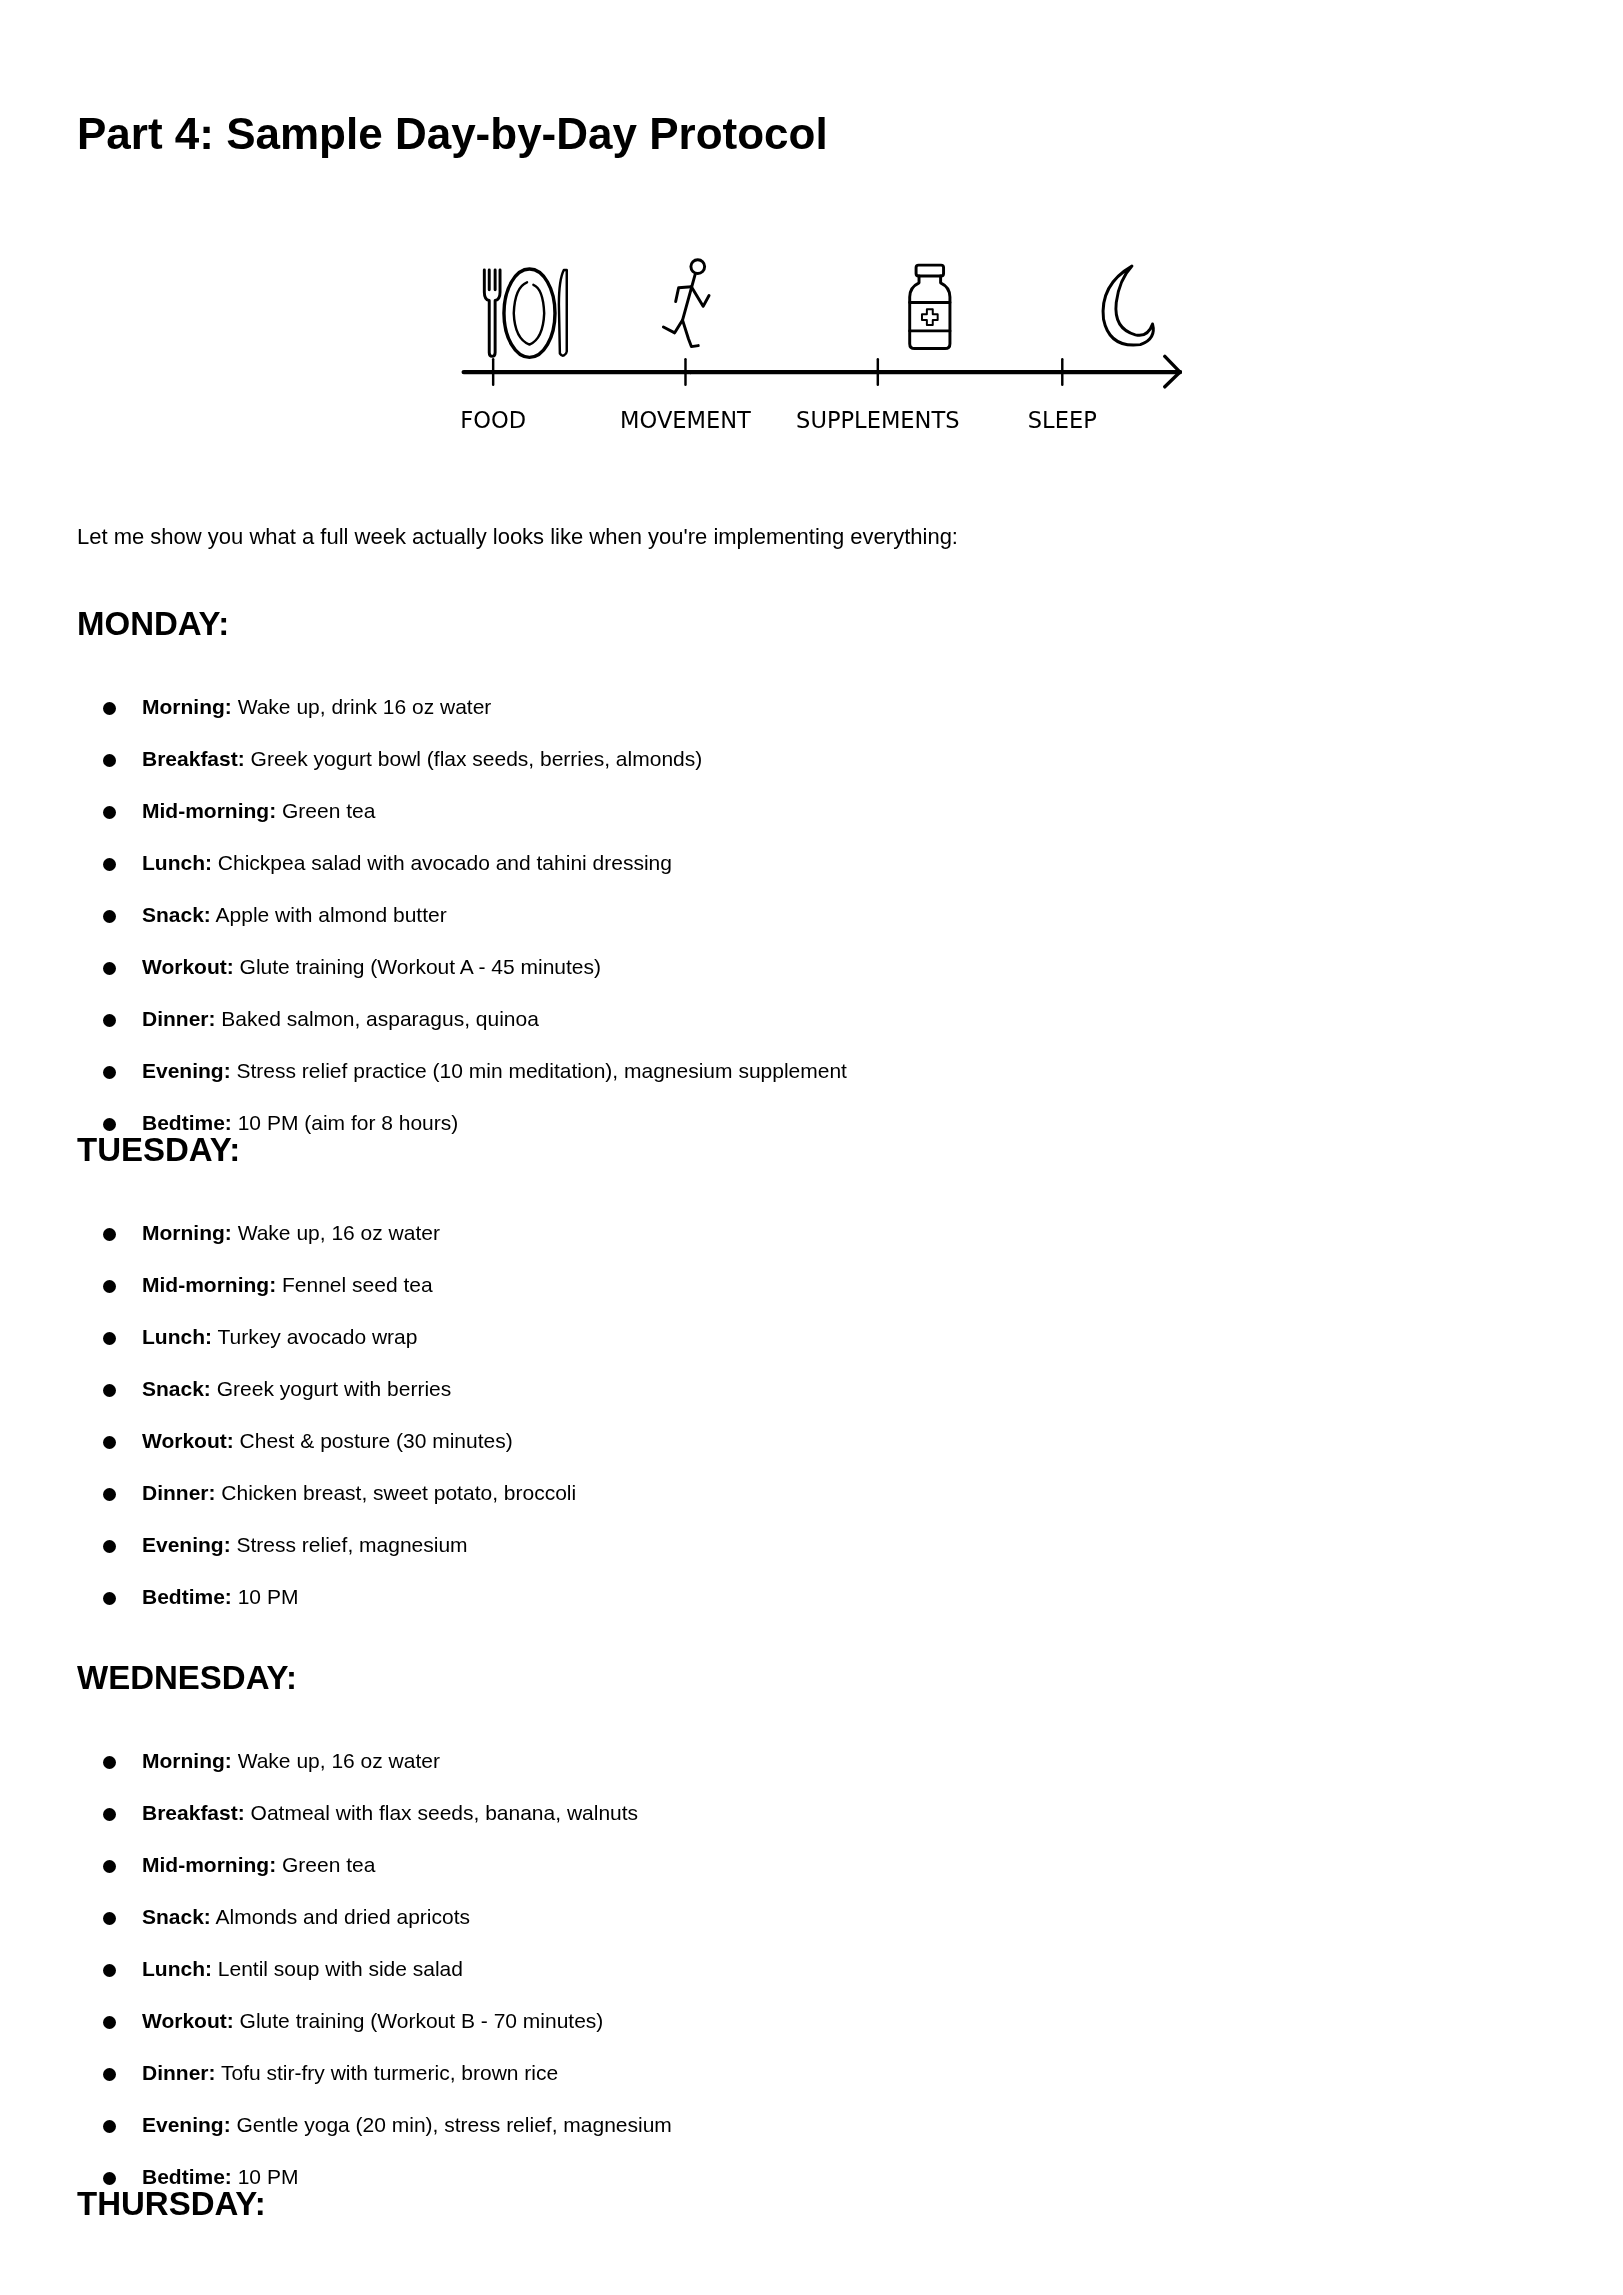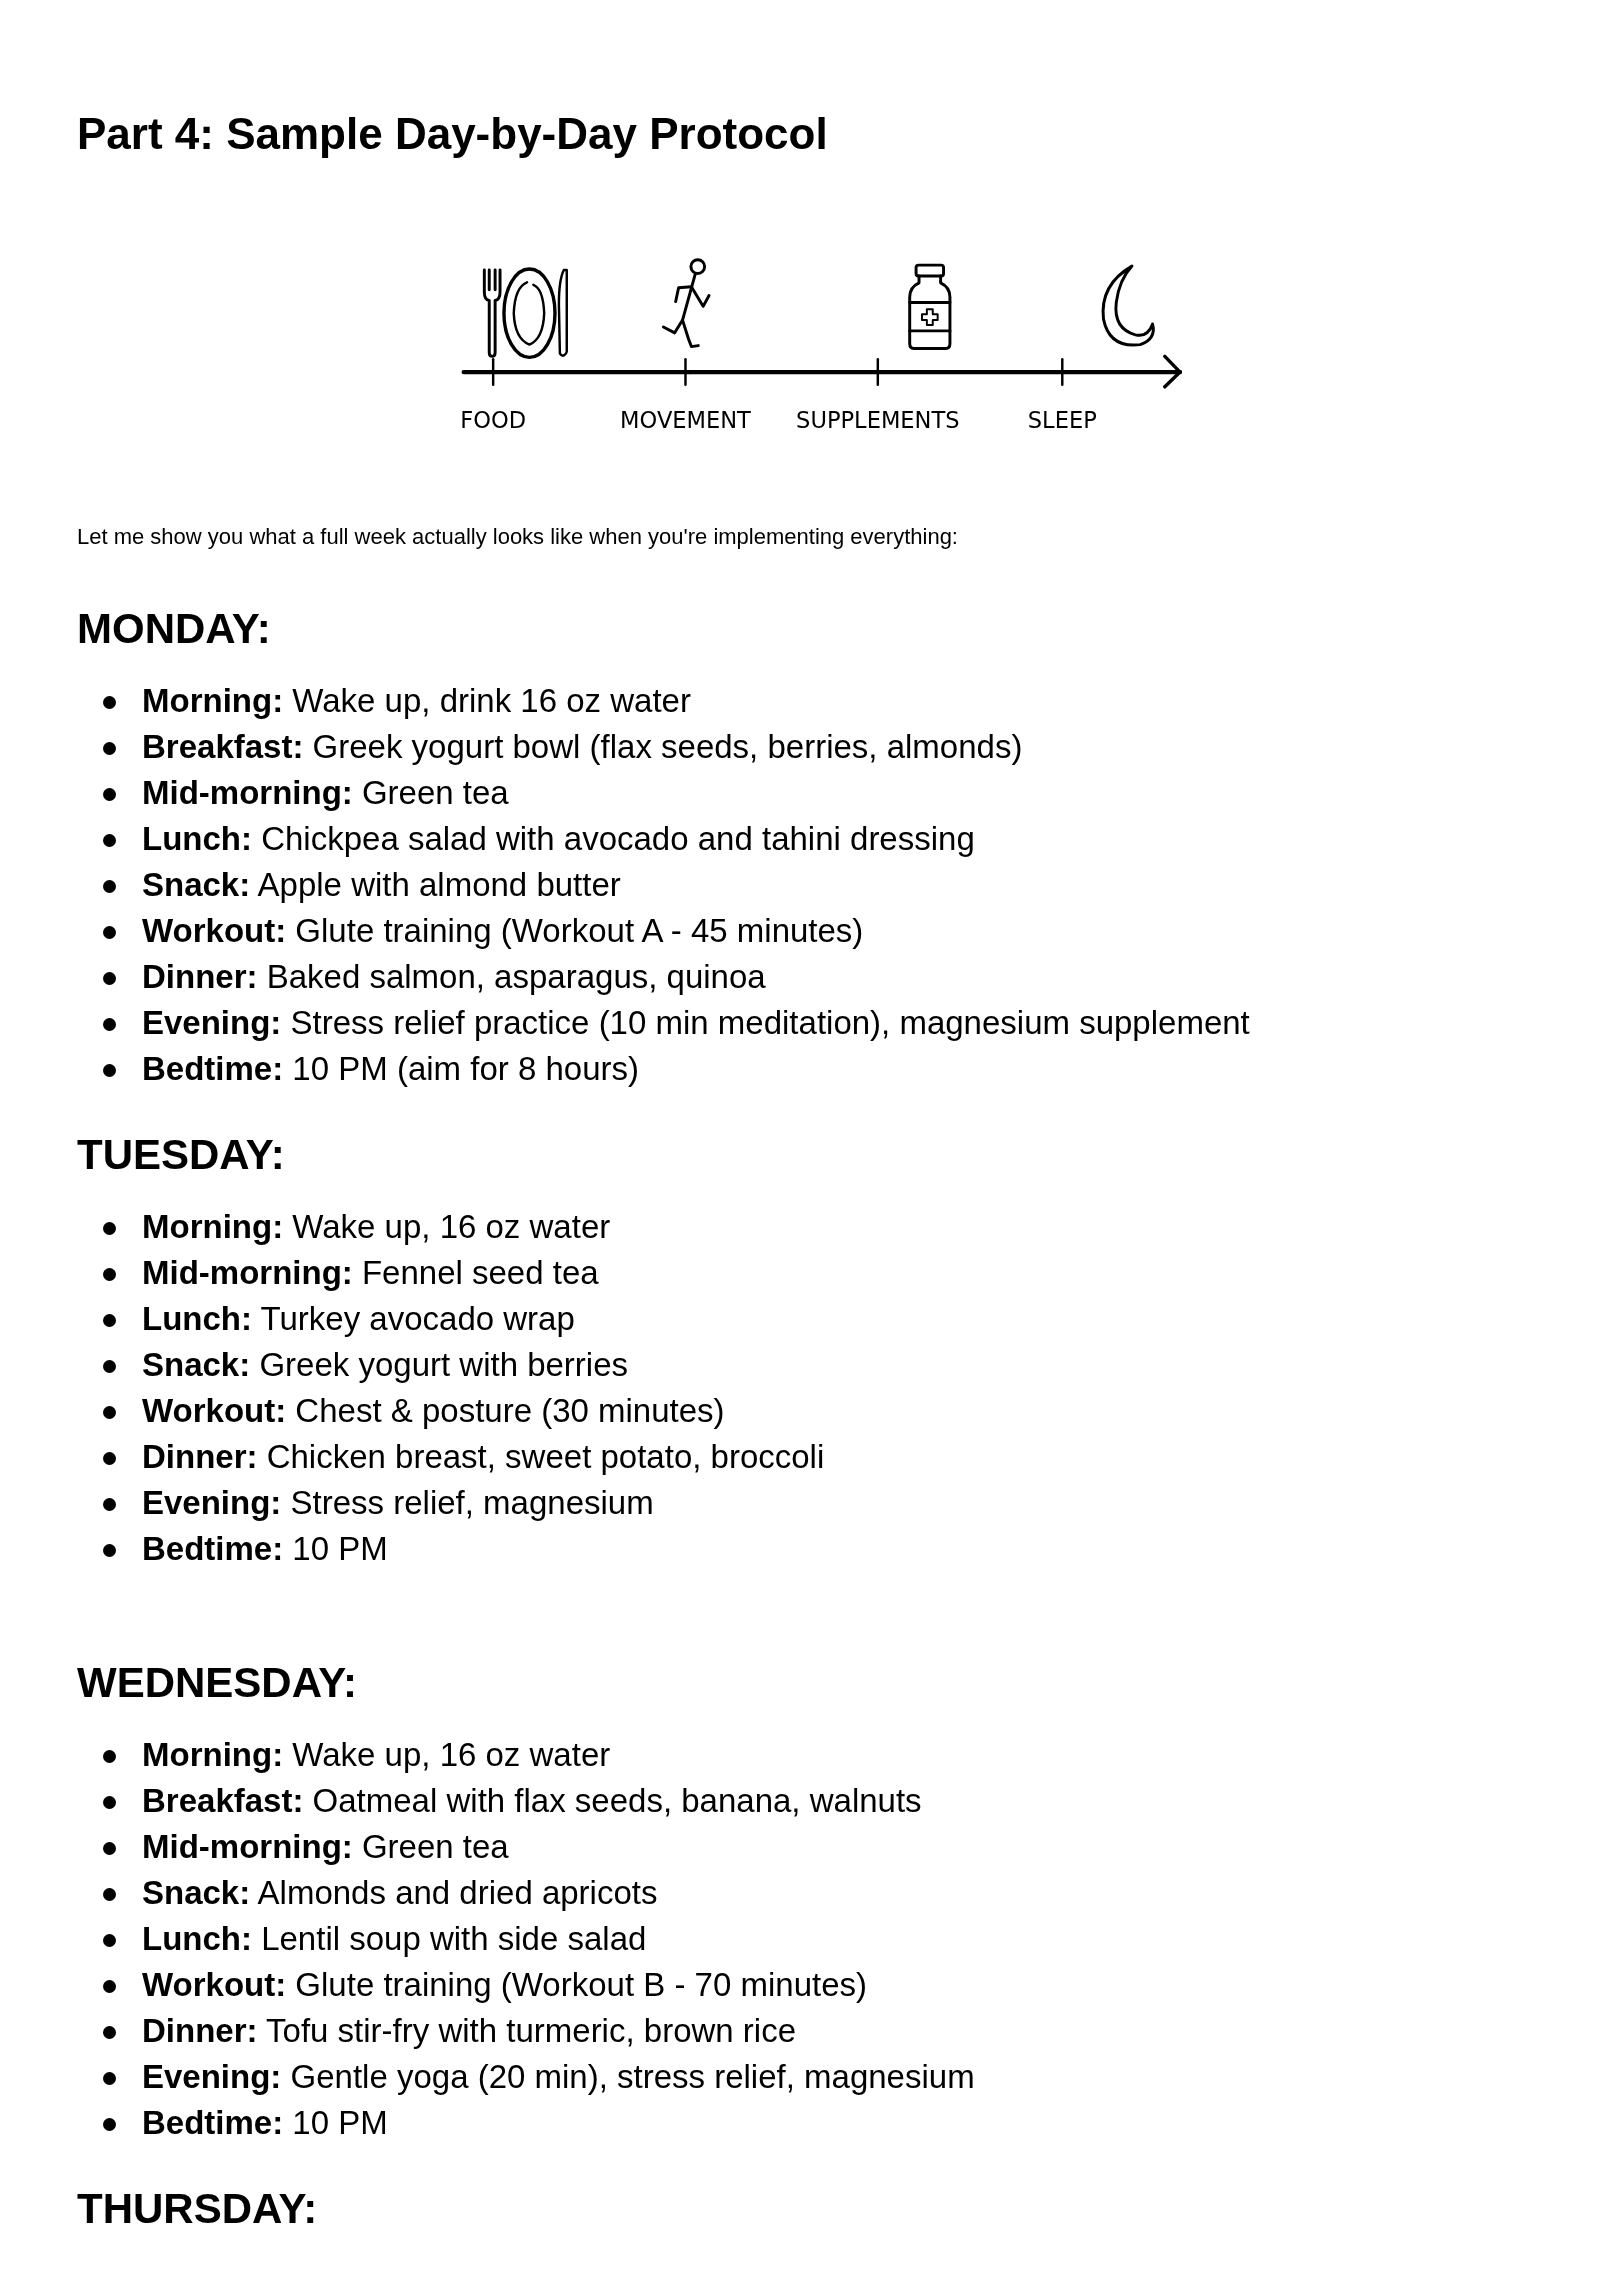--- a/index.html
+++ b/index.html
@@ -17,28 +17,28 @@
     }
     .figure svg { width: 100%; height: 100%; display: block; }
     .intro {
       position: absolute; left: 0; top: 524px; margin: 0;
       font-size: 22px; line-height: 1.15; white-space: nowrap;
     }
     .day {
       position: absolute; left: 0;
     }
     .day h2 {
-      margin: 0; font-size: 42px; font-weight: bold; line-height: 1.15; white-space: nowrap;
+      margin: 0; font-size: 33px; font-weight: bold; line-height: 1.15; white-space: nowrap;
     }
     .day ul {
       list-style: none; margin: 0; padding: 0; position: absolute; left: 0; top: 77px;
     }
     .day li {
-      position: relative; height: 46px; font-size: 33px; line-height: 38px;
-      padding-left: 65px; white-space: nowrap;
+      position: relative; height: 46px; font-size: 21px; line-height: 38px;
+      padding-left: 65px; white-space: nowrap; margin-top: 6px;
     }
     .day li .bullet {
       position: absolute; left: 25.5px; top: 14.2px; width: 13.3px; height: 13.3px;
       border-radius: 50%; background: #000000;
     }
     .day li b { font-weight: bold; }
     #day-0 { top: 605px; }
     #day-1 { top: 1131px; }
     #day-2 { top: 1659px; }
     #day-3 { top: 2185px; }

